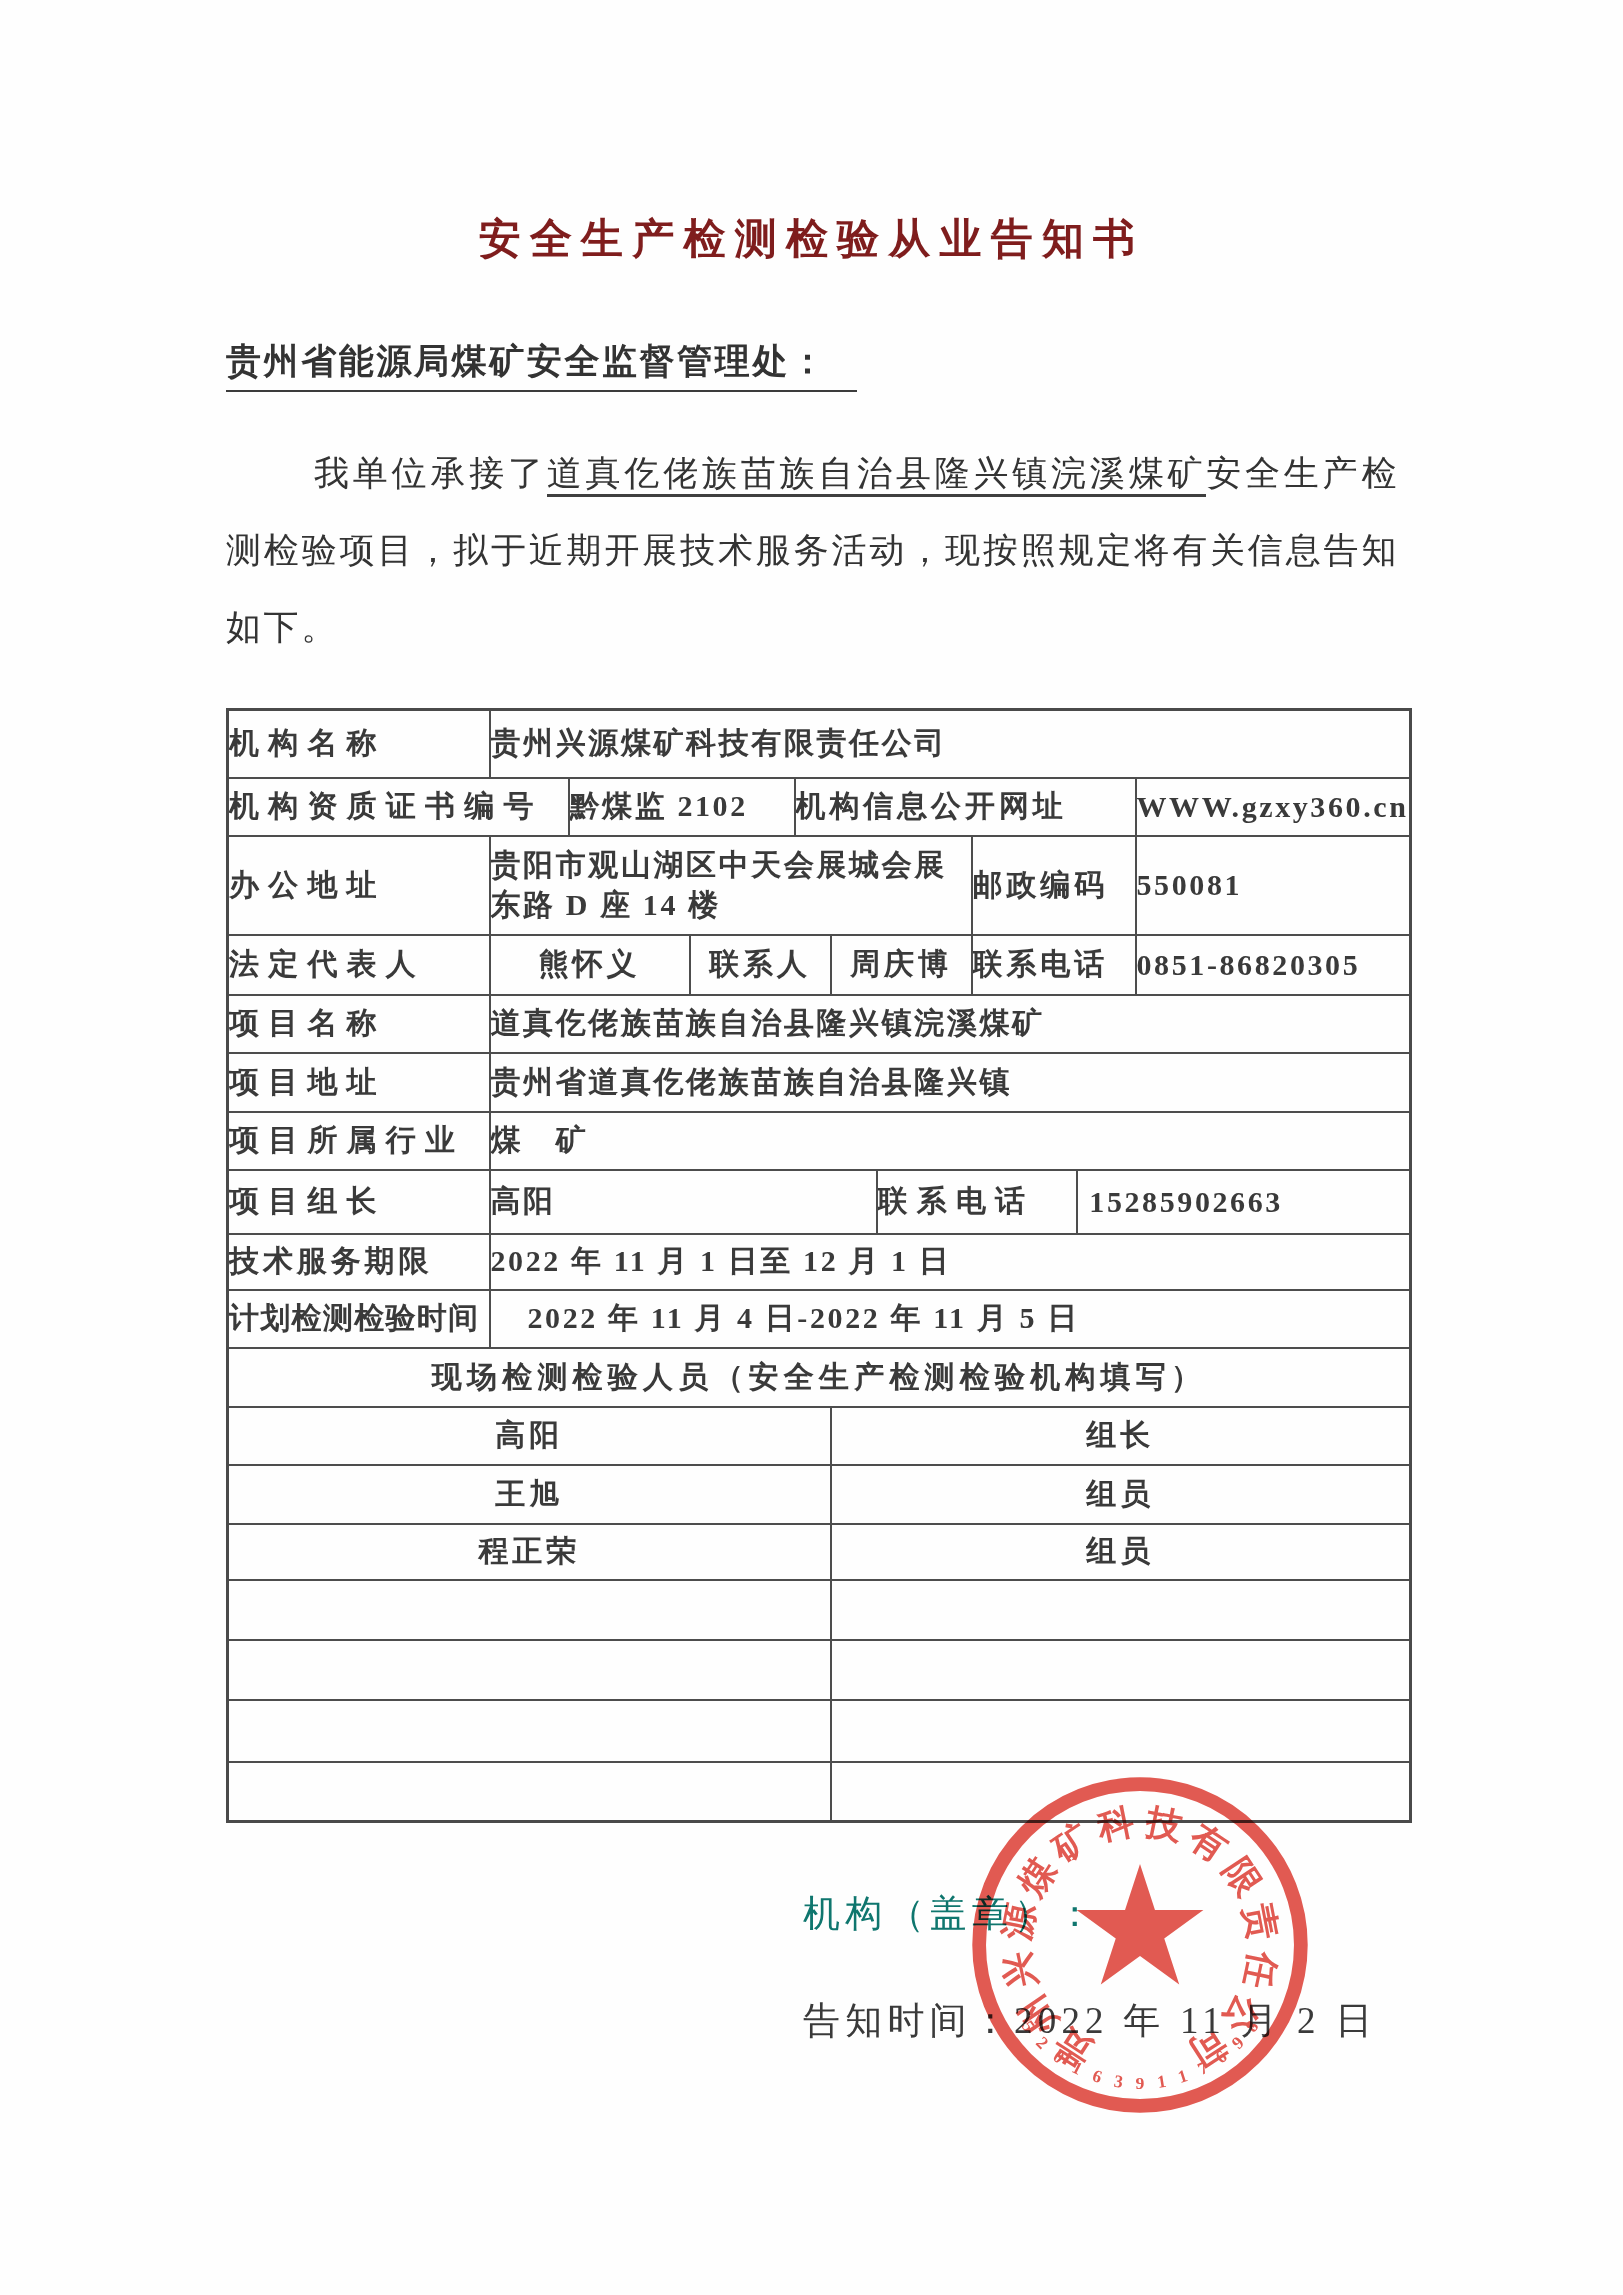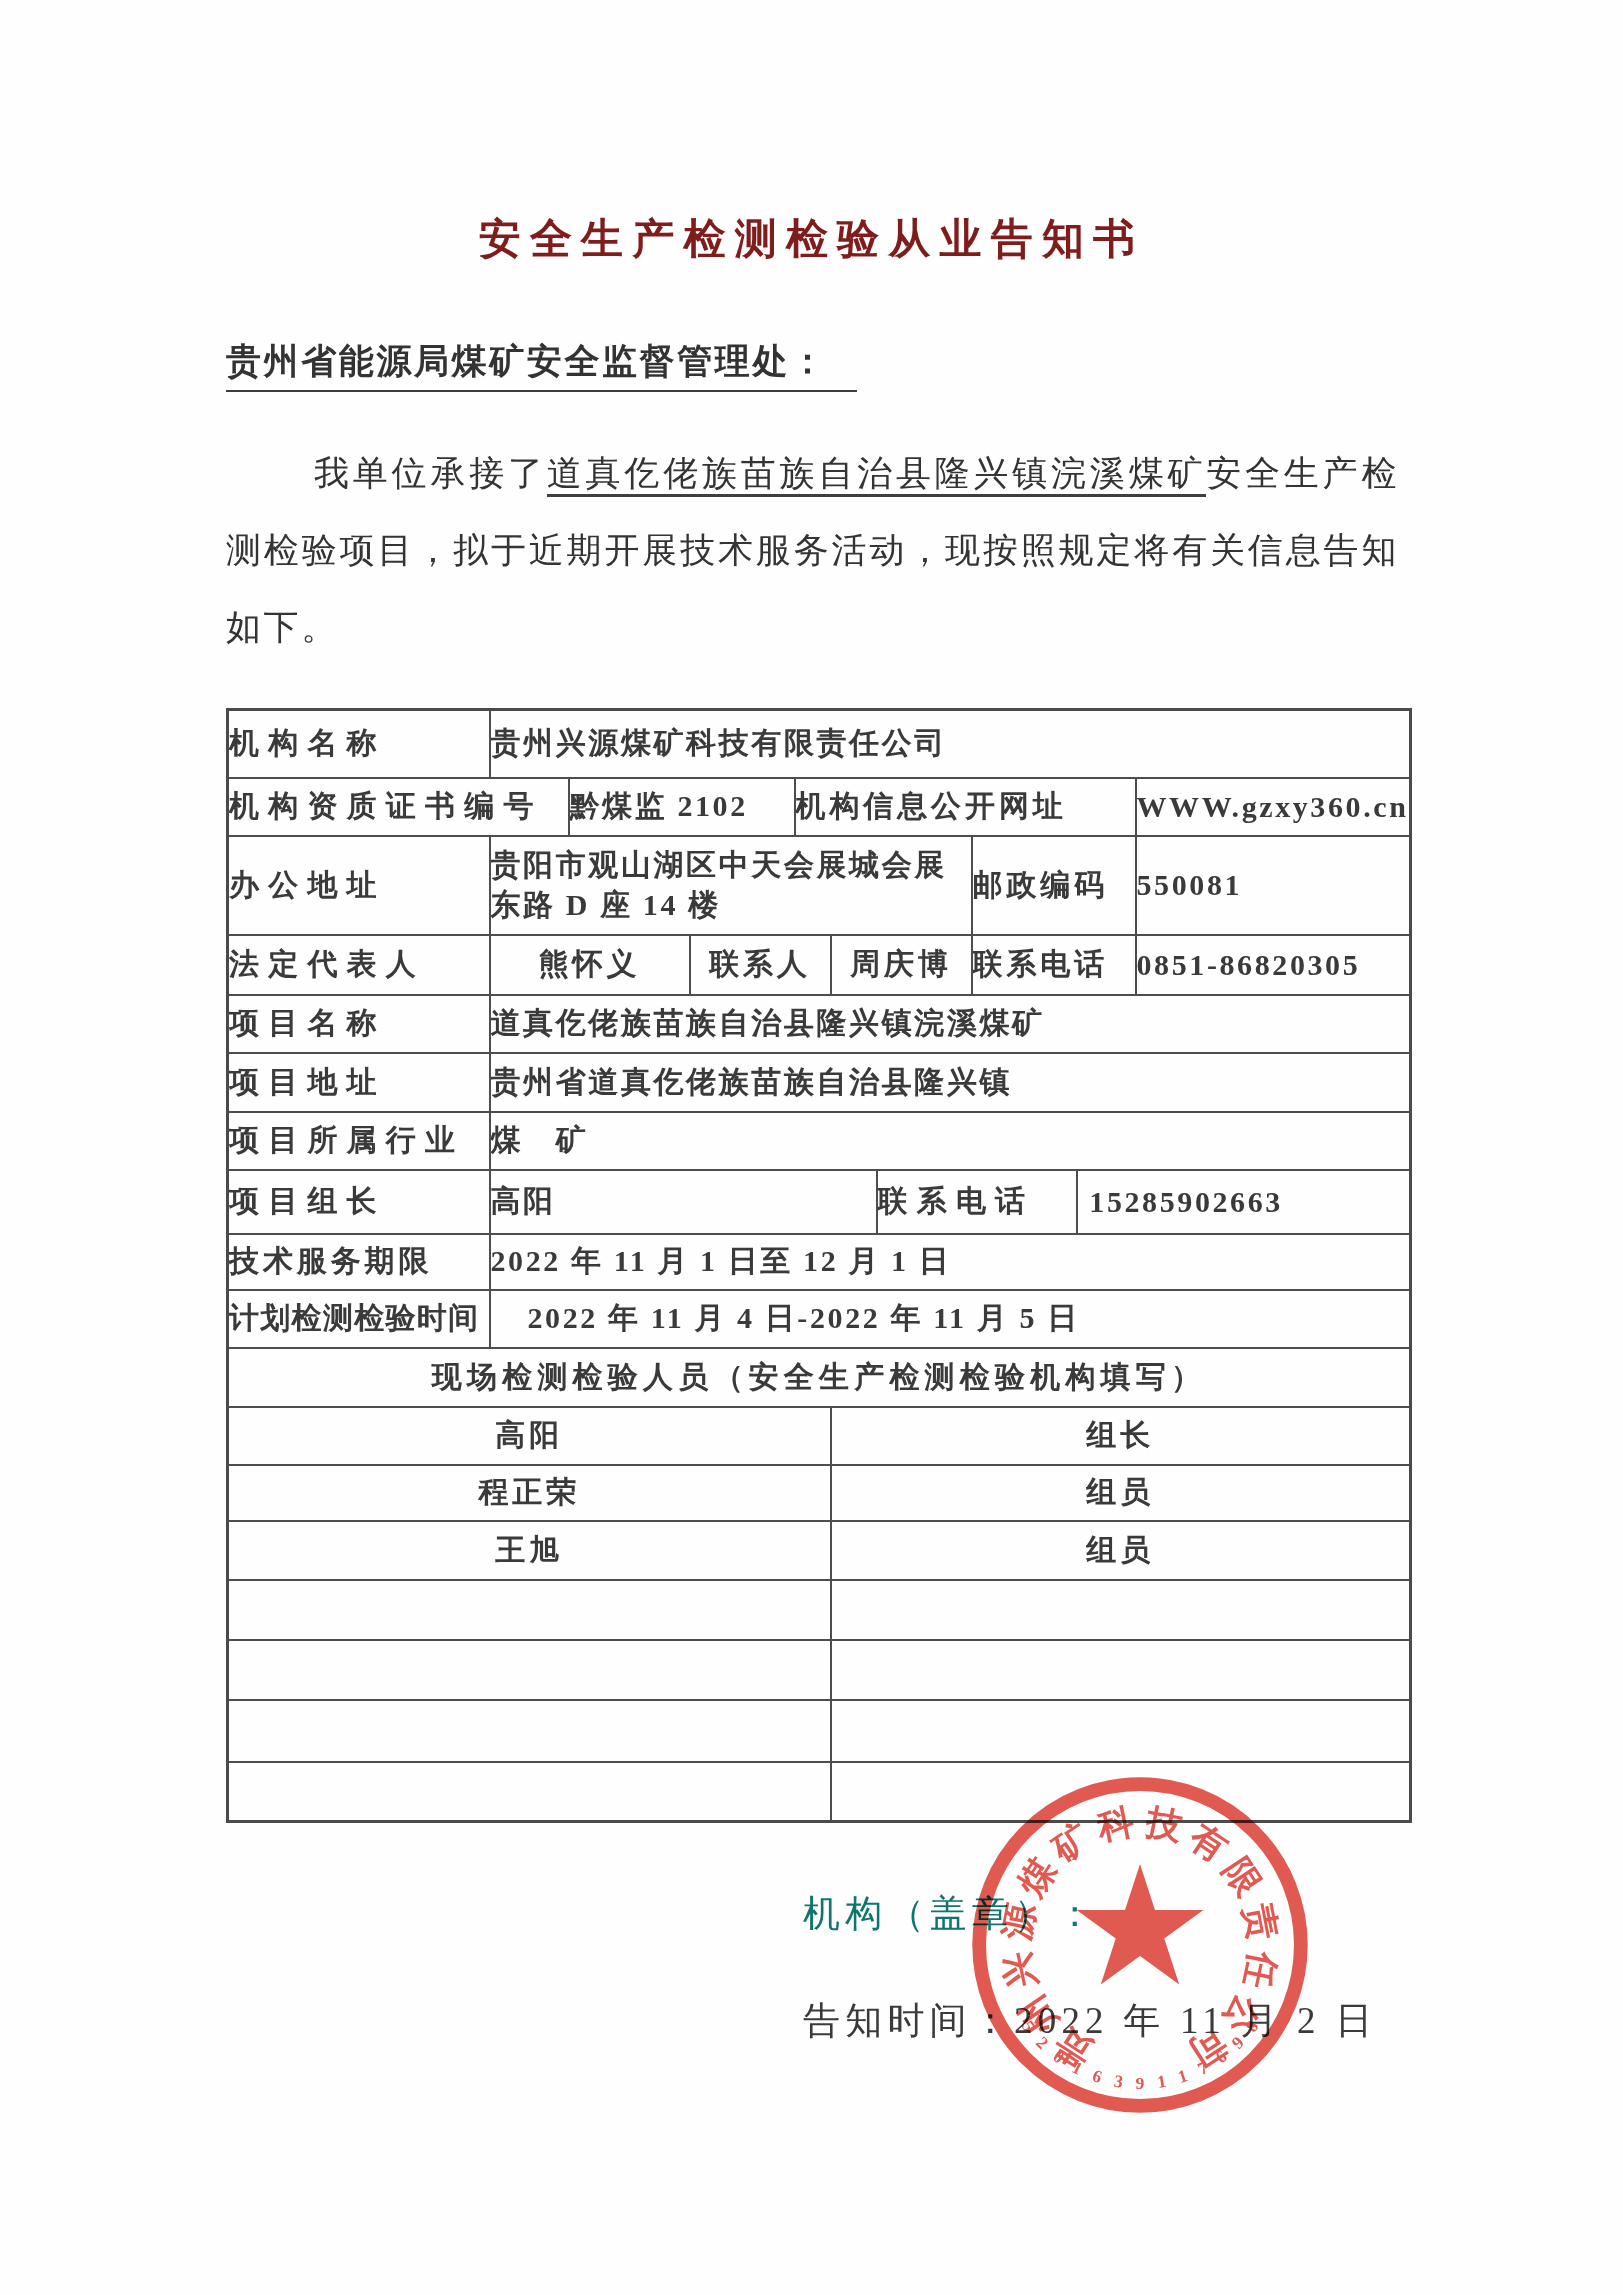--- a/index.html
+++ b/index.html
@@ -221,26 +221,26 @@
       <td class="lbl-tight">计划检测检验时间</td>
       <td class="val" colspan="9" style="padding-left:37px">2022 年 11 月 4 日-2022 年 11 月 5 日</td>
     </tr>
     <tr style="height:59px">
       <td class="hdr" colspan="10">现场检测检验人员（安全生产检测检验机构填写）</td>
     </tr>
     <tr style="height:58px">
       <td class="ctr" colspan="5">高阳</td>
       <td class="ctr" colspan="5">组长</td>
     </tr>
+    <tr style="height:59px">
+      <td class="ctr" colspan="5">王旭</td>
+      <td class="ctr" colspan="5">组员</td>
+    </tr>
     <tr style="height:56px">
       <td class="ctr" colspan="5">程正荣</td>
-      <td class="ctr" colspan="5">组员</td>
-    </tr>
-    <tr style="height:59px">
-      <td class="ctr" colspan="5">王旭</td>
       <td class="ctr" colspan="5">组员</td>
     </tr>
     <tr style="height:60px">
       <td colspan="5"></td>
           <td colspan="5"></td>
     </tr>
     <tr style="height:60px">
       <td colspan="5"></td>
           <td colspan="5"></td>
     </tr>

